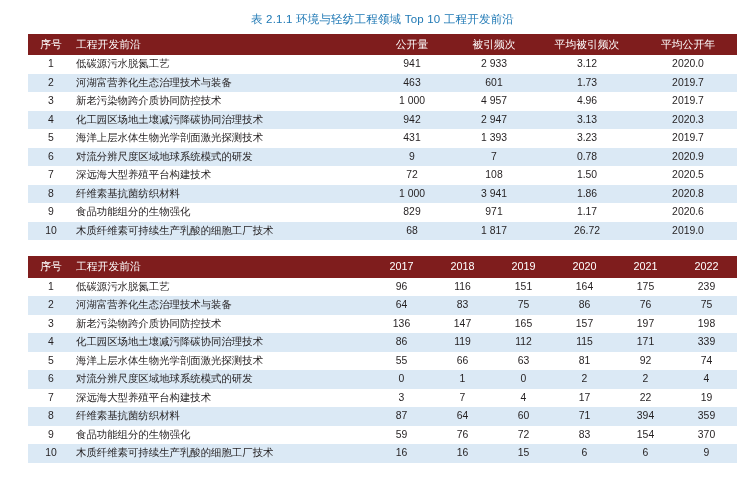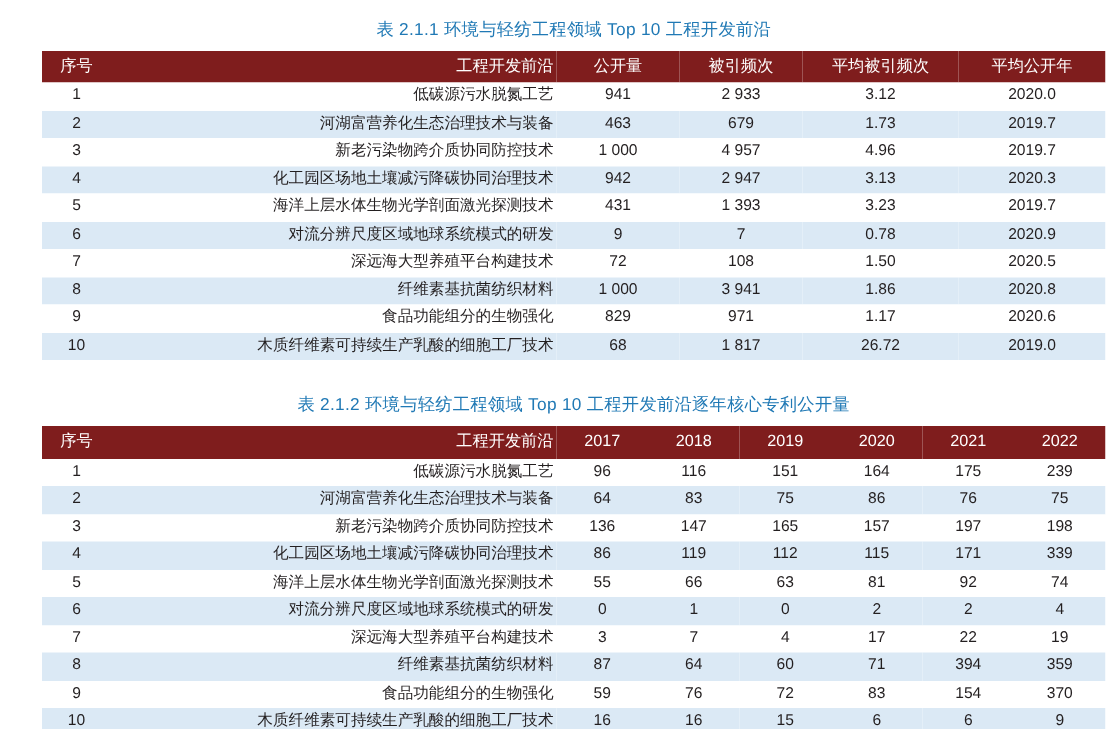--- a/index.html
+++ b/index.html
@@ -57,21 +57,21 @@
     color: #231f20;
     font-size: 10.4px;
   }
   tbody tr.odd td {
     background: #ffffff;
   }
   tbody tr.even td {
     background: #dbe9f5;
   }
   td.name, th.name {
-    text-align: right;
+    text-align: left;
   }
   .t1 col.c-no      { width: 46px; }
   .t1 col.c-name    { width: 297px; }
   .t1 col.c-open    { width: 82px; }
   .t1 col.c-cited   { width: 82px; }
   .t1 col.c-avg     { width: 104px; }
   .t1 col.c-year    { width: 98px; }
 
   .t2 col.c-no      { width: 46px; }
   .t2 col.c-name    { width: 297px; }
@@ -114,21 +114,21 @@
           <td class="name">低碳源污水脱氮工艺</td>
           <td class="num">941</td>
           <td class="num">2 933</td>
           <td class="num">3.12</td>
           <td class="num">2020.0</td>
         </tr>
         <tr class="even">
           <td class="num">2</td>
           <td class="name">河湖富营养化生态治理技术与装备</td>
           <td class="num">463</td>
-          <td class="num">679</td>
+          <td class="num">601</td>
           <td class="num">1.73</td>
           <td class="num">2019.7</td>
         </tr>
         <tr class="odd">
           <td class="num">3</td>
           <td class="name">新老污染物跨介质协同防控技术</td>
           <td class="num">1 000</td>
           <td class="num">4 957</td>
           <td class="num">4.96</td>
           <td class="num">2019.7</td>
@@ -189,21 +189,20 @@
           <td class="num">26.72</td>
           <td class="num">2019.0</td>
         </tr>
       </tbody>
     </table>
   </div>
 
   <div class="spacer"></div>
 
   <div class="table-block">
-    <div class="table-caption">表 2.1.2   环境与轻纺工程领域 Top 10 工程开发前沿逐年核心专利公开量</div>
     <table class="t2">
       <colgroup>
         <col class="c-no">
           <col class="c-name">
           <col class="y">
           <col class="y">
           <col class="y">
           <col class="y">
           <col class="y">
           <col class="y">

